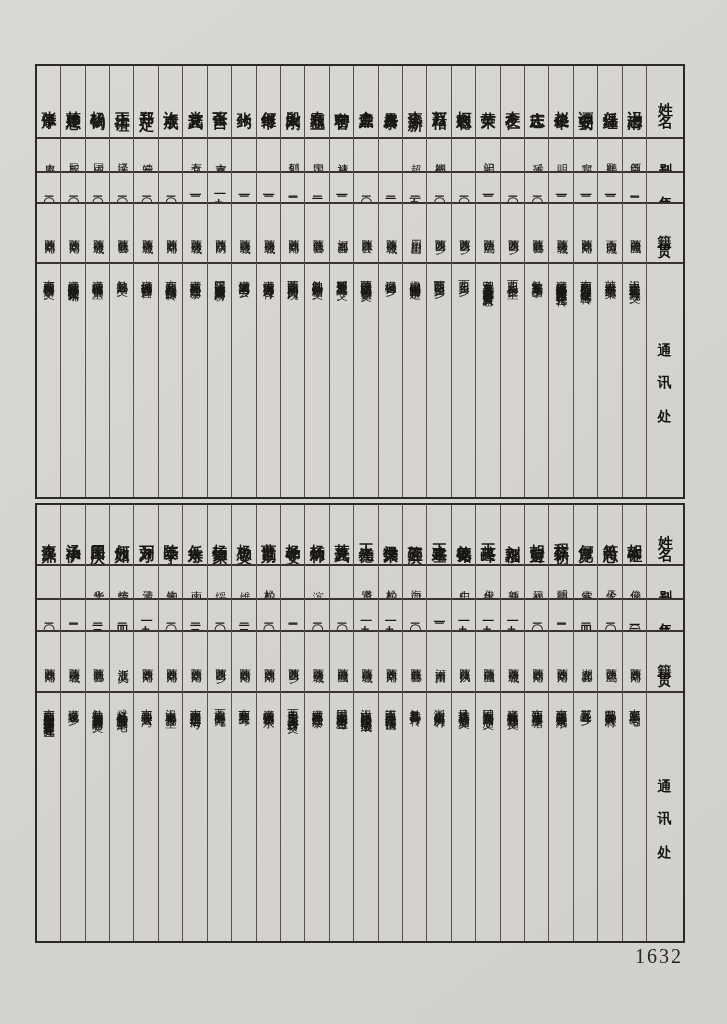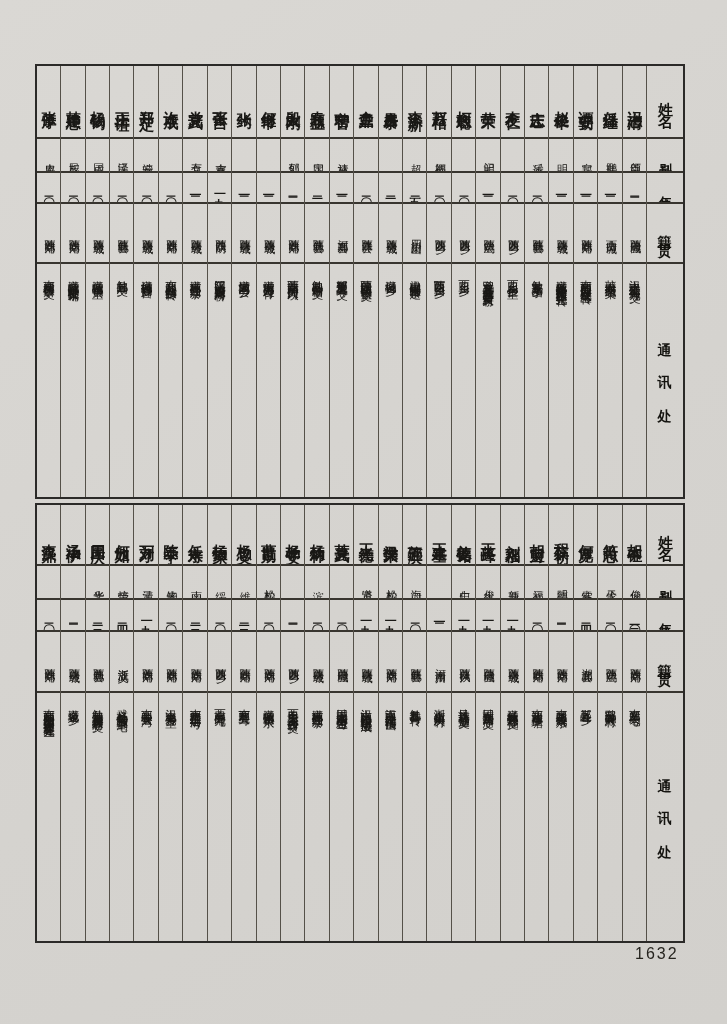--- a/index.html
+++ b/index.html
@@ -84,22 +84,22 @@
   .header-col .r-alias span  { font-size: 13px; letter-spacing: 2px; }
   .header-col .r-age span    { font-size: 13px; letter-spacing: 2px; }
   .header-col .r-native span { font-size: 14px; letter-spacing: 9px; }
   .header-col .r-addr span   { font-size: 14px; letter-spacing: 34px; }
   .header-col .r-addr { align-items: center; padding-top: 0; }
 
   .page-num {
     position: absolute;
     top: 945px;
     left: 635px;
-    font-family: Liberation Sans, sans-serif;
-    font-size: 16px;
+    font-family: Liberation Serif, serif;
+    font-size: 20px;
     letter-spacing: 2px;
     color: #26241f;
   }
 </style>
 </head>
 <body>
 
 <div class="page">
   <div class="dir-table t1" id="table-0">
       <div class="col header-col">

